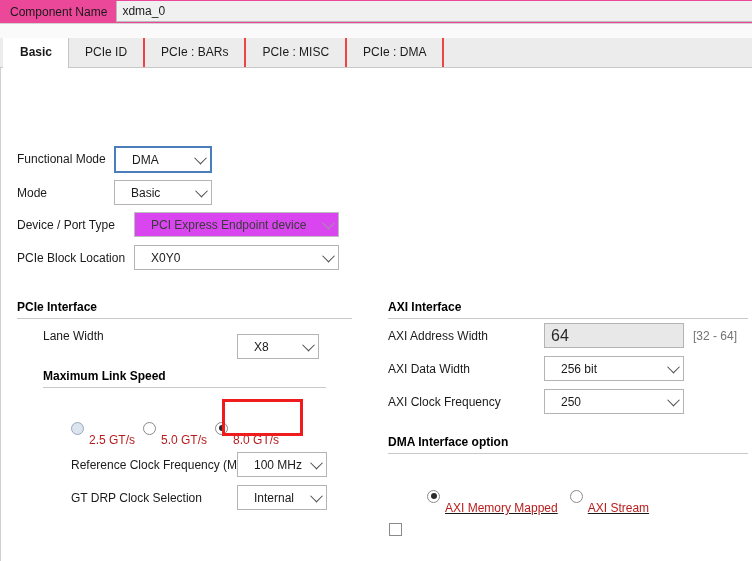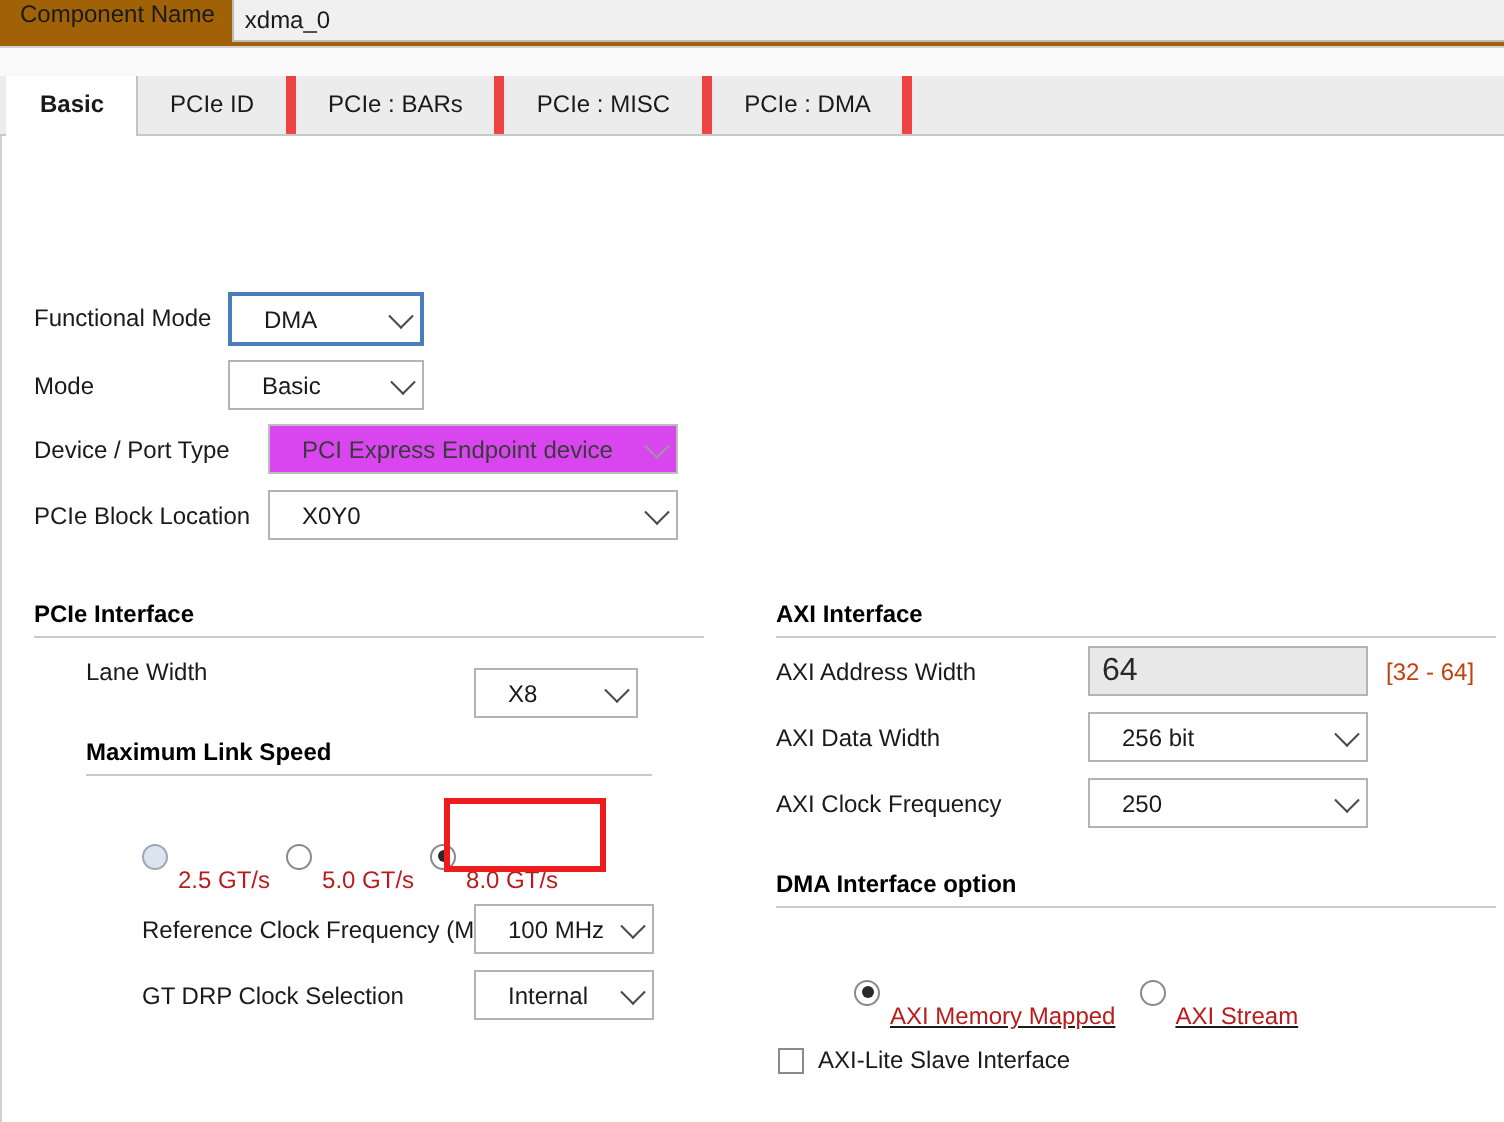--- a/index.html
+++ b/index.html
@@ -13,23 +13,23 @@
     font-family: "Liberation Sans", sans-serif;
     font-size: 12px;
     color: #1a1a1a;
     overflow: hidden;
     position: relative;
   }
 
   
   .compname-bar {
     display: flex;
-    align-items: flex-start;
+    align-items: center;
     height: 23px;
-    background: #a16207;
+    background: #ec4899;
     border-bottom: 1px solid #d2d2d2;
     position: relative;
   }
   .compname-label {
     padding-left: 10px;
     padding-right: 9px;
     font-size: 12px;
     color: #1a1a1a;
     white-space: nowrap;
   }
@@ -66,21 +66,21 @@
     padding-left: 3px;
     position: relative;
   }
   .tab {
     height: 29px;
     line-height: 29px;
     padding: 0 16px;
     font-size: 12px;
     color: #1a1a1a;
     background: #ececec;
-    border-right: 5px solid #ef4444;
+    border-right: 2px solid #ef4444;
     box-sizing: border-box;
     white-space: nowrap;
     cursor: default;
   }
   .tab.active {
     background: #ffffff;
     font-weight: bold;
     border-right: 1px solid #c4c4c4;
     border-left: 1px solid #ffffff;
     margin-bottom: -1px;
@@ -255,21 +255,21 @@
     background: #e8e8e8;
     display: flex;
     align-items: center;
     font-size: 16px;
     color: #2a2a2a;
     padding-left: 6px;
   }
   #field-axi-addr-width { left: 543px; top: 255px; width: 140px; }
   #hint-axi-addr-width  {
     position: absolute; left: 692px; top: 261px;
-    font-size: 12px; color: #c2410c; white-space: nowrap;
+    font-size: 12px; color: #737373; white-space: nowrap;
   }
   #combo-axi-data-width { position: absolute; left: 543px; top: 288px; width: 140px; }
   #combo-axi-clk-freq   { position: absolute; left: 543px; top: 321px; width: 140px; }
 
   #sect-dma-iface-opt  { left: 387px; top: 367px; }
   #rule-dma-iface-opt  { left: 387px; top: 385px; width: 360px; }
   #radios-dma-iface    { left: 426px; top: 409px; text-decoration: underline; }
   .radio-opt.wide { margin-right: 12px; }
 
   .chkwrap {
@@ -420,16 +420,15 @@
       <span class="rlabel">AXI Memory Mapped</span>
     </div>
     <div class="radio-opt">
       <span class="rdo"></span>
       <span class="rlabel">AXI Stream</span>
     </div>
   </div>
 
   <div class="chkwrap" id="chk-axi-lite">
     <span class="chkbox"></span>
-    <span class="clabel">AXI-Lite Slave Interface</span>
   </div>
 
 </div>
 
 </body></html>

